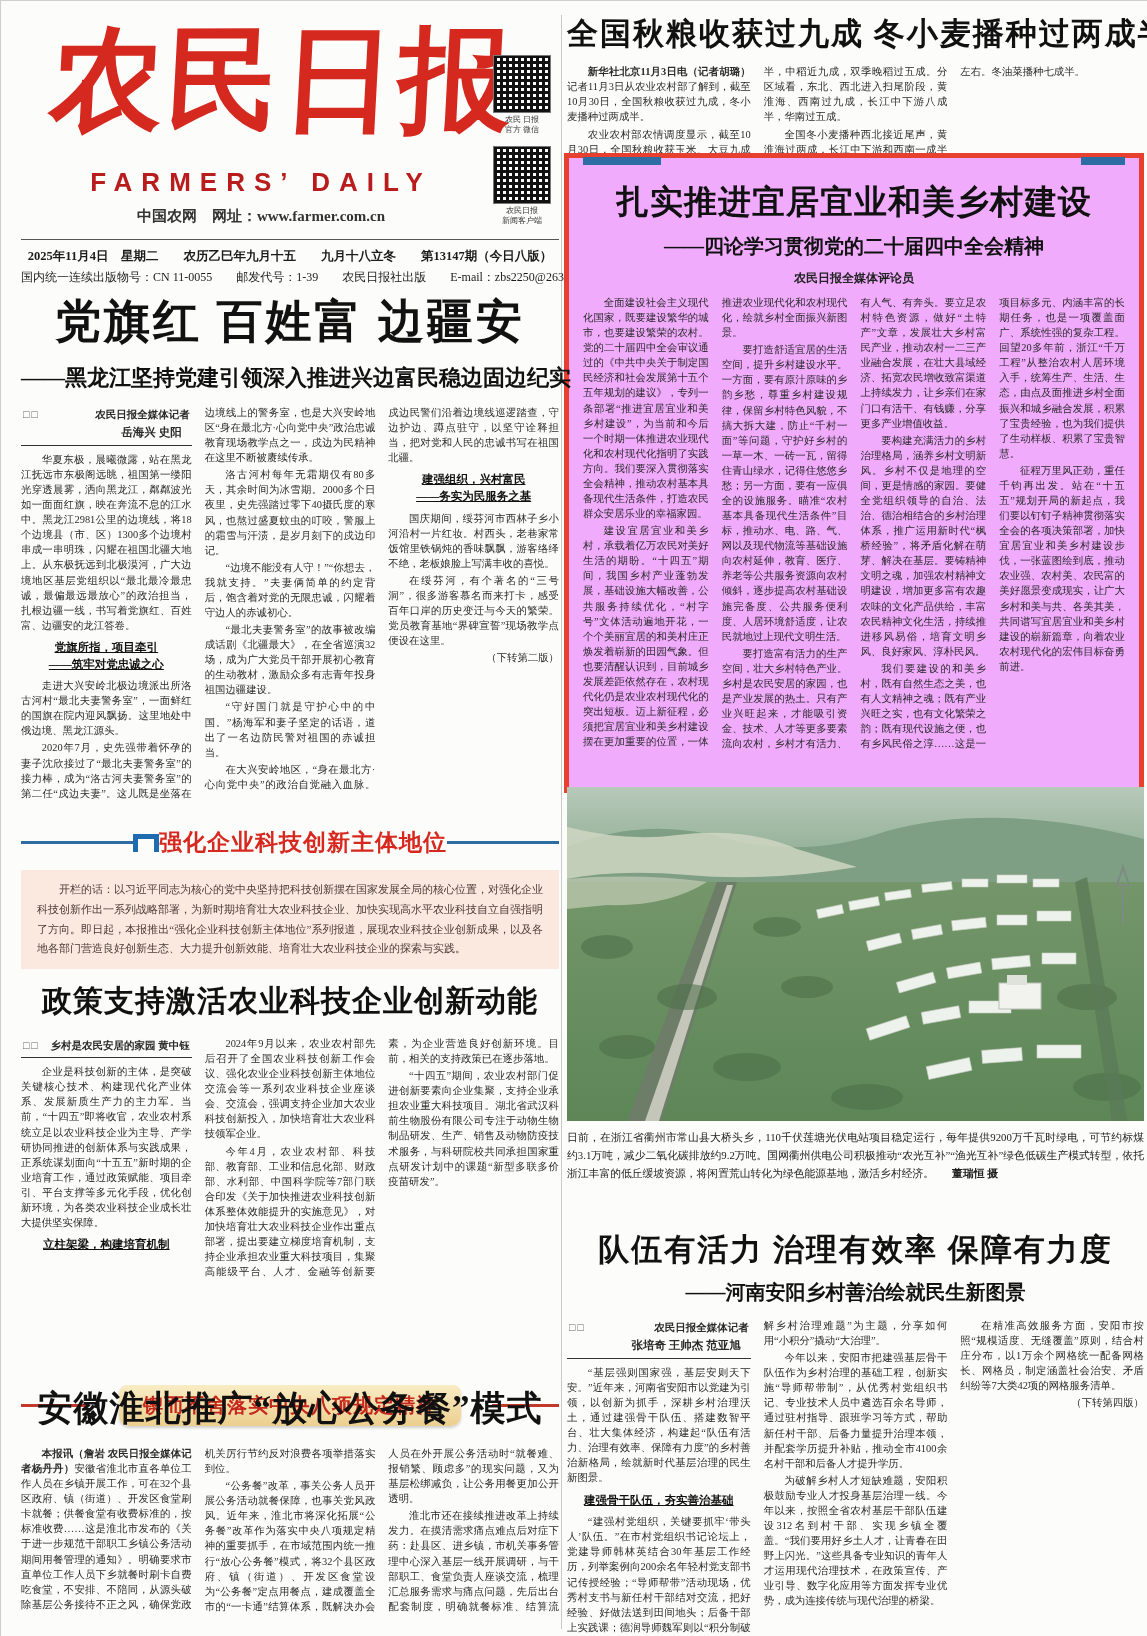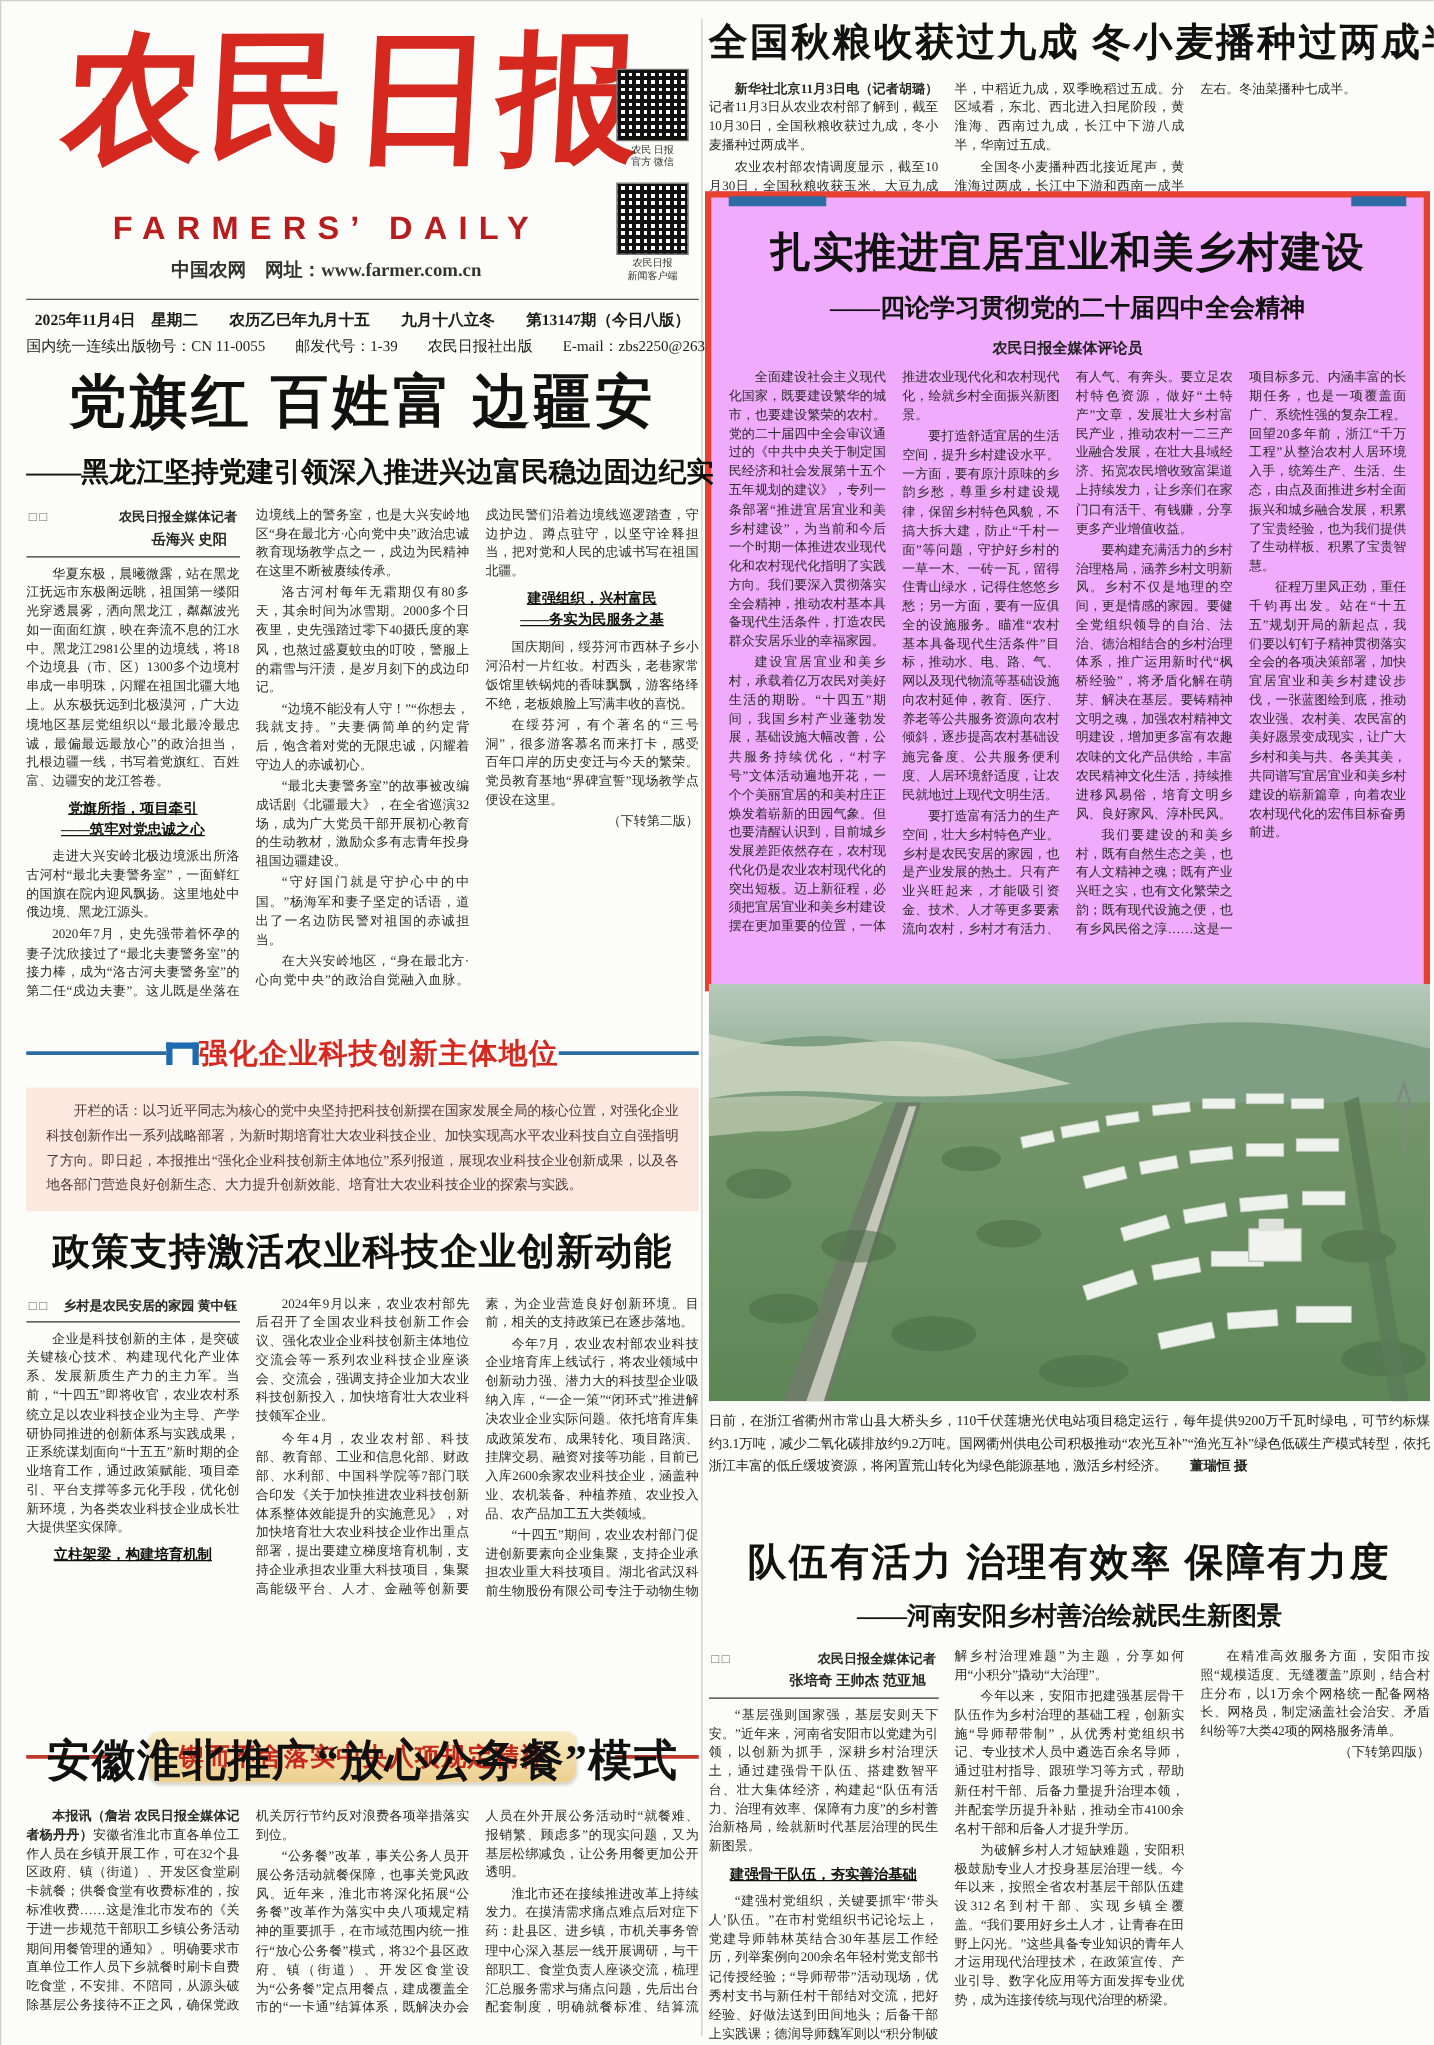--- a/index.html
+++ b/index.html
@@ -217,21 +217,20 @@
             <span class="boxes">□□</span>
             <span>乡村是农民安居的家园  黄中钰</span>
           </div>
         </div>
         <div class="para">企业是科技创新的主体，是突破关键核心技术、构建现代化产业体系、发展新质生产力的主力军。当前，“十四五”即将收官，农业农村系统立足以农业科技企业为主导、产学研协同推进的创新体系与实践成果，正系统谋划面向“十五五”新时期的企业培育工作，通过政策赋能、项目牵引、平台支撑等多元化手段，优化创新环境，为各类农业科技企业成长壮大提供坚实保障。</div>
         <div class="subhead2">
           <div>立柱架梁，构建培育机制</div>
         </div>
         <div class="para">2024年9月以来，农业农村部先后召开了全国农业科技创新工作会议、强化农业企业科技创新主体地位交流会等一系列农业科技企业座谈会、交流会，强调支持企业加大农业科技创新投入，加快培育壮大农业科技领军企业。</div>
         <div class="para">今年4月，农业农村部、科技部、教育部、工业和信息化部、财政部、水利部、中国科学院等7部门联合印发《关于加快推进农业科技创新体系整体效能提升的实施意见》，对加快培育壮大农业科技企业作出重点部署，提出要建立梯度培育机制，支持企业承担农业重大科技项目，集聚高能级平台、人才、金融等创新要素，为企业营造良好创新环境。目前，相关的支持政策已在逐步落地。</div>
-        <div class="para">今年7月，农业农村部农业科技企业培育库上线试行，将农业领域中创新动力强、潜力大的科技型企业吸纳入库，“一企一策”“闭环式”推进解决农业企业实际问题。依托培育库集成政策发布、成果转化、项目路演、挂牌交易、融资对接等功能，目前已入库2600余家农业科技企业，涵盖种业、农机装备、种植养殖、农业投入品、农产品加工五大类领域。</div>
         <div class="para">“十四五”期间，农业农村部门促进创新要素向企业集聚，支持企业承担农业重大科技项目。湖北省武汉科前生物股份有限公司专注于动物生物制品研发、生产、销售及动物防疫技术服务，与科研院校共同承担国家重点研发计划中的课题“新型多联多价疫苗研发”。</div>
       </div>
   </div>
 
   <div class="ribbonrow">
     <div class="rline"></div>
     <div class="ribbon">
       <span class="rtxt">锲而不舍落实中央八项规定精神</span>
     </div>
     <div class="rline"></div>

